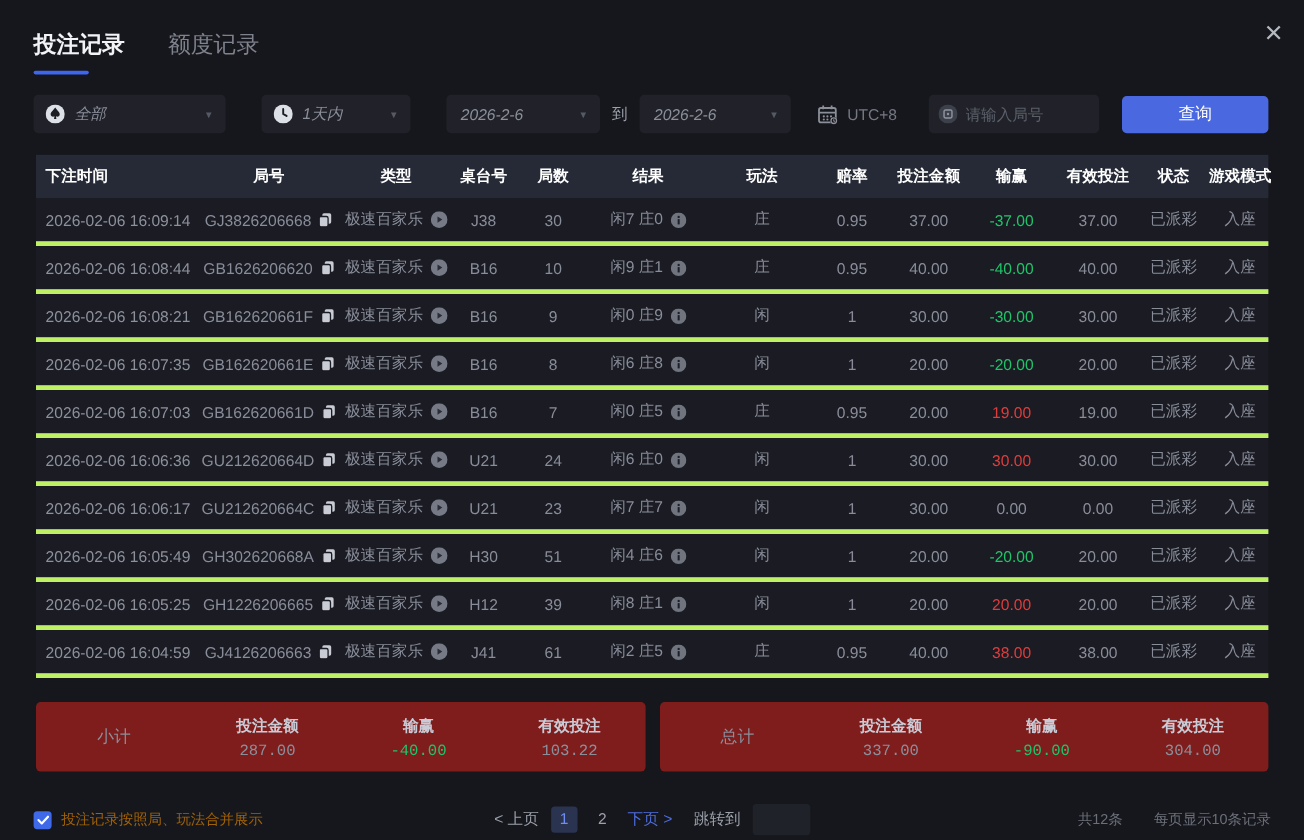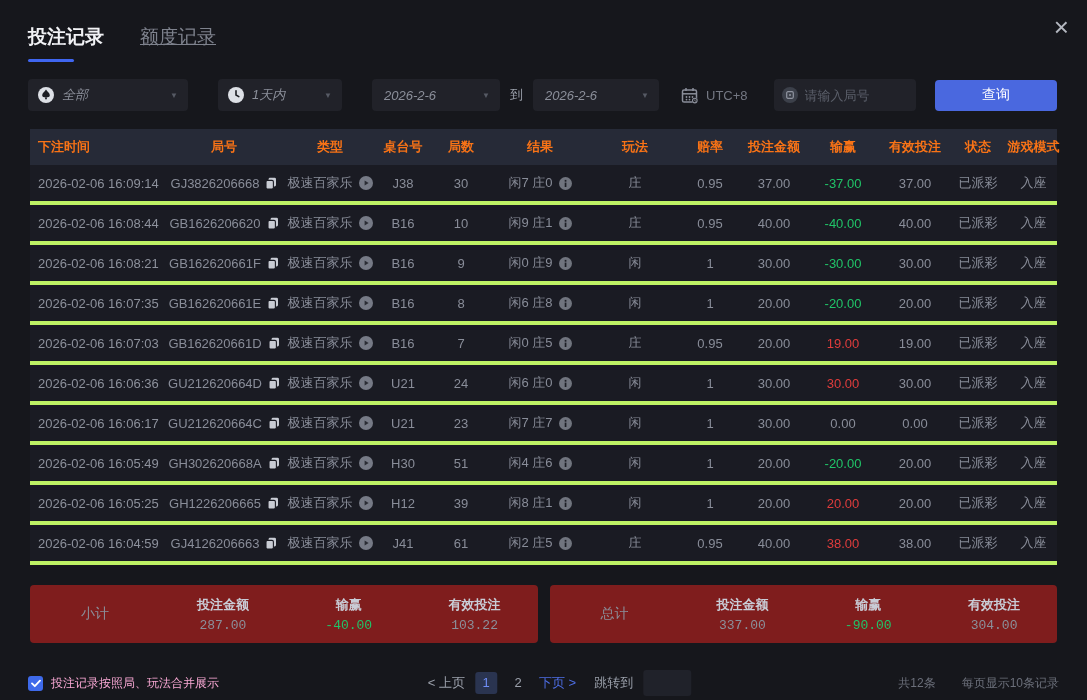--- a/index.html
+++ b/index.html
@@ -8,21 +8,21 @@
     background:#16171c;
     font-family:"Liberation Sans", sans-serif;
     color:#c8cbd4;
     position:relative;
   }
   
   .topbar { display:flex; align-items:flex-start; padding:24px 30px 0 28px; position:relative; }
   .tab { font-size:19px; margin-right:36px; cursor:pointer; }
   .tab .tab-label { display:block; }
   .tab.active { color:#f2f3f6; font-weight:bold; }
-  .tab.inactive { color:#7e828d;text-decoration:underline; }
+  .tab.inactive { color:#7e828d; }
   .tab-underline { width:46px; height:3px; border-radius:2px; background:#3f66f0; margin-top:9px; }
   .close-btn { position:absolute; right:18px; top:14px; font-size:26px; font-weight:300; color:#b4b8c0; cursor:pointer; line-height:1; }
   
   .filterbar { display:flex; align-items:center; margin:17px 30px 0 28px; }
   .dropdown {
     height:32px; background:#212229; border-radius:4px; display:flex; align-items:center;
     padding:0 10px; font-size:13px; color:#8b8f9a; cursor:pointer; flex-shrink:0;font-style:italic;
   }
   .dropdown .dd-label { margin-left:8px; }
   .dropdown.no-icon .dd-label { margin-left:2px; }
@@ -45,21 +45,21 @@
   .search-box input::placeholder { color:#5b5f6a; }
   .query-btn {
     margin-left:auto; width:122px; height:31px; background:#4a68df; color:#fff;
     border:none; border-radius:4px; font-size:14px; cursor:pointer;
     font-family:"Liberation Sans", sans-serif;
   }
   
   .table-wrap { margin:18px 30px 0 30px; }
   .grid-row { display:grid; grid-template-columns:130px 128px 84px 62px 54px 104px 86px 64px 64px 74px 70px 56px 55px; align-items:center; }
   .thead { background:#262a37; height:36px; }
-  .th { font-size:13px; font-weight:bold; color:#f97316; text-align:center; }
+  .th { font-size:13px; font-weight:bold; color:#ffffff; text-align:center; }
   .th.left { text-align:left; padding-left:8px; }
   .tbody { background:#1a1b23; }
   .trow { height:40px; border-bottom:4px solid #bef264; font-size:13px; color:#898d99; }
   .c { text-align:center; white-space:nowrap; }
   .c.left { text-align:left; padding-left:8px; color:#8d919c; }
   .flexc { display:flex; align-items:center; justify-content:center; gap:6px; }
   .icon-btn { display:inline-flex; align-items:center; cursor:pointer; line-height:0; }
   .wl.green { color:#20c468; }
   .wl.red { color:#df3c3c; }
   .wl.neutral { color:#898d99; }
@@ -71,22 +71,22 @@
   .stat-label { font-size:13px; font-weight:bold; color:#c9ccd6; }
   .stat-value { font-size:13px; color:#8b8f9a; margin-top:4px; }
   .stat-value.green { color:#20c468; }
   
   .footer { position:absolute; left:0; right:0; bottom:0; height:34px; display:flex; align-items:center; padding:0 28px; }
   .chk-group { display:flex; align-items:center; gap:8px; }
   .checkbox {
     width:15px; height:15px; border-radius:3px; background:#3e6aea; display:flex;
     align-items:center; justify-content:center; cursor:pointer; flex-shrink:0;
   }
-  .chk-label { font-size:12px; color:#f9a8d4; }
-  .pagination { position:absolute; left:50%; transform:translateX(-50%); display:flex; align-items:center; gap:10px; font-size:13px;margin-left:16px; }
+  .chk-label { font-size:12px; color:#a16207; }
+  .pagination { position:absolute; left:50%; transform:translateX(-50%); display:flex; align-items:center; gap:10px; font-size:13px; }
   .pg-prev { color:#9ba0ab; cursor:pointer; }
   .pg-page { width:22px; height:22px; line-height:22px; text-align:center; border-radius:3px; color:#9ba0ab; cursor:pointer; }
   .pg-page.active { background:#2a3450; color:#6f8df5; }
   .pg-next { color:#4d6de3; cursor:pointer; }
   .pg-jump-label { color:#9ba0ab; margin-left:8px; }
   .pg-jump-input { width:48px; height:26px; background:#20222a; border:none; border-radius:3px; outline:none; color:#aab0bb; text-align:center; font-family:"Liberation Sans", sans-serif; }
   .records-info { margin-left:auto; font-size:12px; color:#6b6f7a; display:flex; gap:26px; }
 </style>
 </head>
 <body>

